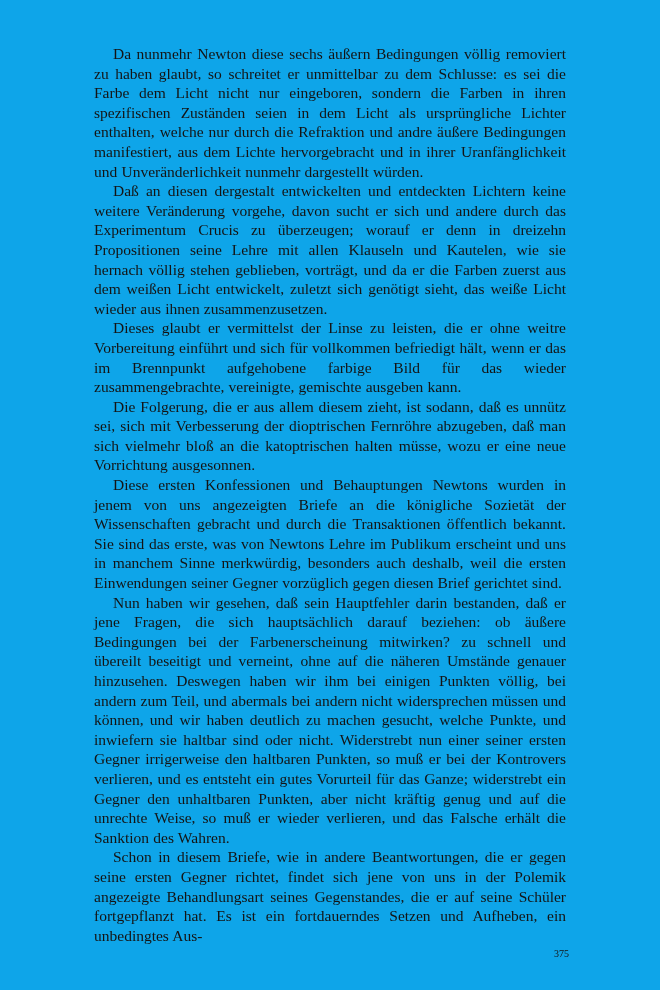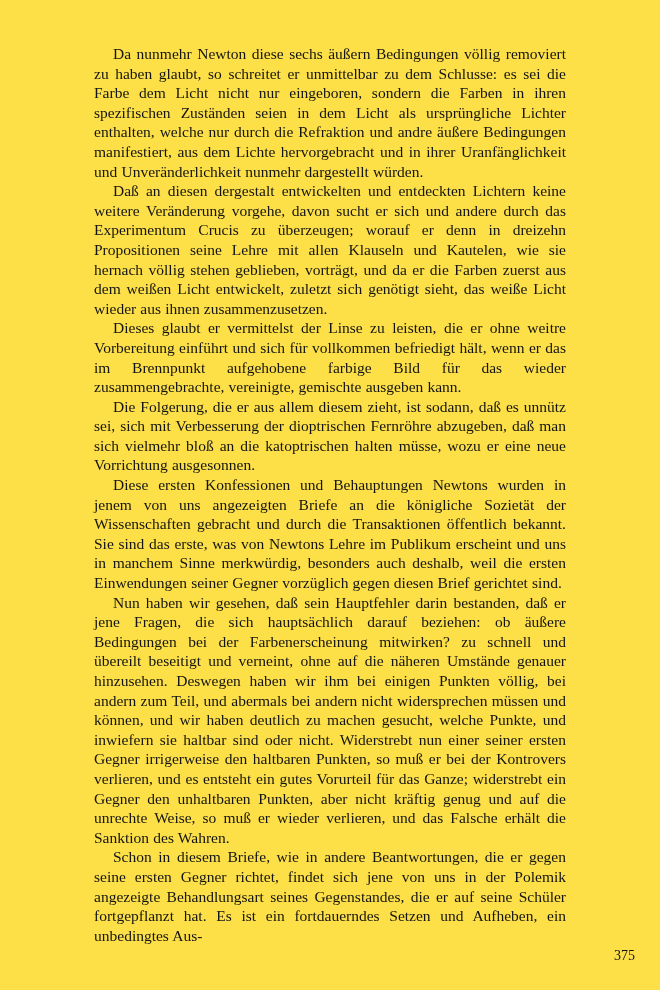--- a/index.html
+++ b/index.html
@@ -4,21 +4,21 @@
 <style>
   html, body {
     margin: 0;
     padding: 0;
     background: #ffffff;
   }
   .page {
     position: relative;
     width: 660px;
     height: 990px;
-    background: #fde047;
+    background: #0ea5e9;
     font-family: "Liberation Serif", "DejaVu Serif", serif;
     color: #141414;
     overflow: hidden;
   }
   .text-block {
     position: absolute;
     left: 94px;
     top: 44px;
     width: 472px;
     font-size: 15.5px;
@@ -28,23 +28,23 @@
     hyphens: auto;
     -webkit-hyphens: auto;
     word-spacing: 0.02em;
   }
   .text-block p {
     margin: 0;
     text-indent: 19px;
   }
   .page-number {
     position: absolute;
-    left: 614px;
+    left: 554px;
     top: 948px;
-    font-size: 14px;
+    font-size: 10px;
     color: #141414;
     font-family: Liberation Serif, serif;
   }
 </style>
 </head>
 <body>
 
 <div class="page">
   <div class="text-block">
     <p>Da nunmehr Newton diese sechs äußern Bedingungen völlig removiert zu haben glaubt, so schreitet er unmittelbar zu dem Schlusse: es sei die Farbe dem Licht nicht nur eingeboren, sondern die Farben in ihren spezifischen Zuständen seien in dem Licht als ursprüngliche Lichter enthalten, welche nur durch die Refraktion und andre äußere Bedingungen manifestiert, aus dem Lichte hervorgebracht und in ihrer Uranfänglichkeit und Unveränderlichkeit nunmehr dargestellt würden.</p>

